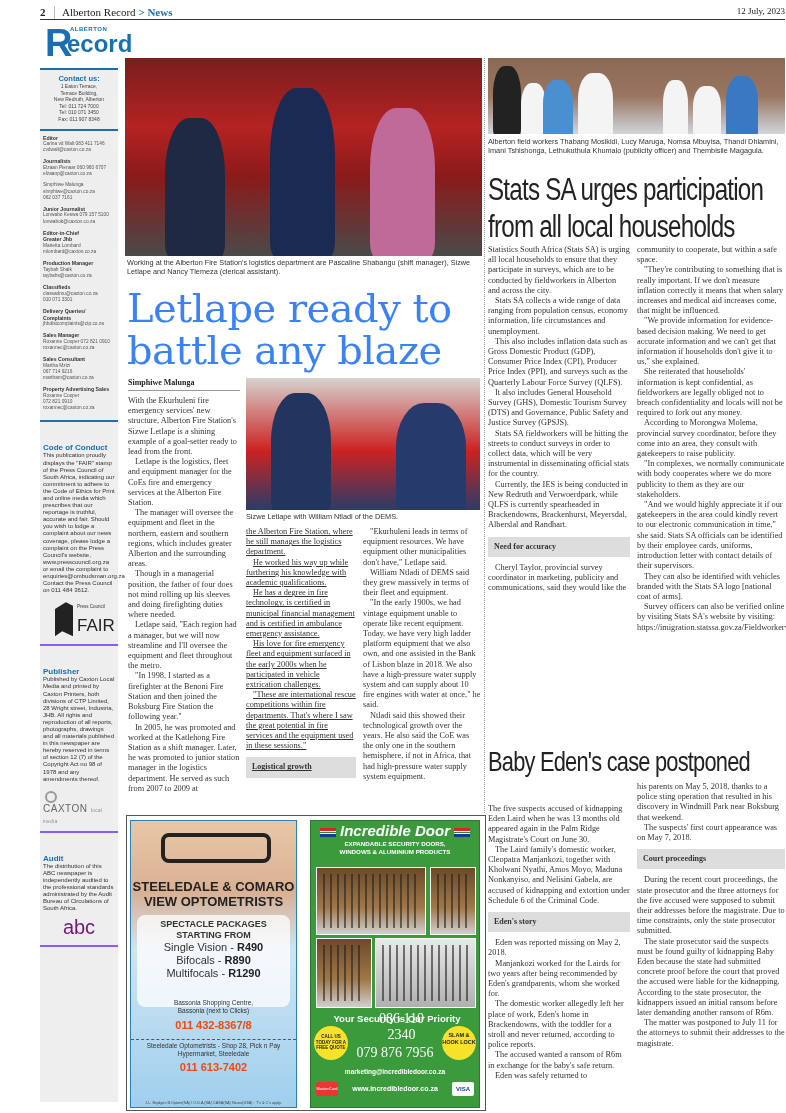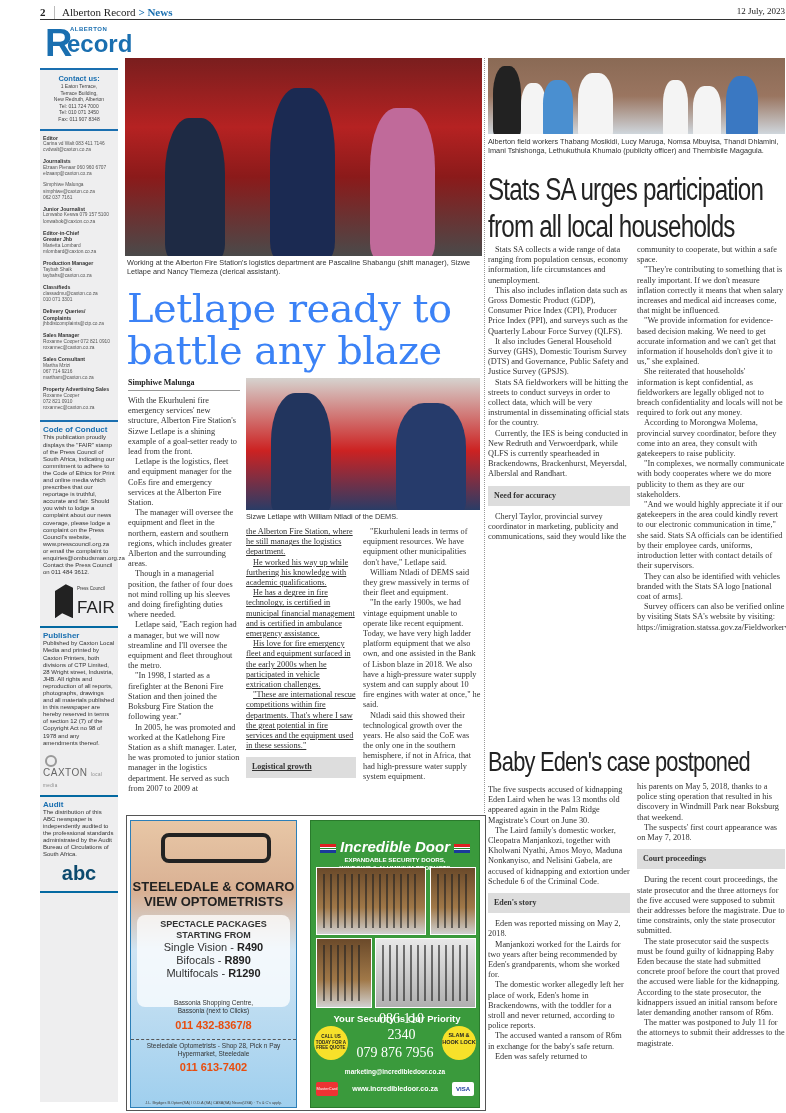--- a/index.html
+++ b/index.html
@@ -20,32 +20,32 @@
   .logo-r { position: absolute; left: 5px; top: 0; font-size: 38px; font-weight: bold; color: #1a6fb0; font-family: "Liberation Sans", sans-serif; line-height: 42px; }
   .logo-small { position: absolute; left: 30px; top: 4px; font-size: 6px; font-weight: bold; color: #1a6fb0; letter-spacing: .5px; }
   .logo-ecord { position: absolute; left: 27px; top: 8px; font-size: 24px; font-weight: bold; color: #1a6fb0; line-height: 28px; }
   .contact { text-align: center; padding: 4px 2px 6px; border-bottom: 2px solid #1a6fb0; }
   .contact-title { color: #1a6fb0; font-weight: bold; font-size: 7.5px; }
   .contact p { font-size: 5px; line-height: 6.6px; color: #444; }
   .staff { padding: 4px 3px; border-bottom: 2px solid #1a6fb0; }
   .staff-block { margin-bottom: 5px; }
   .staff-role { font-size: 5.2px; font-weight: bold; color: #333; line-height: 6.5px; }
   .staff-line { font-size: 4.8px; color: #555; line-height: 6.2px; }
-  .box { padding: 3px 3px 6px; border-bottom: 2px solid #0369a1; }
+  .box { padding: 3px 3px 6px; border-bottom: 2px solid #8b5cf6; margin-top: 18px; }
   .box-title { color: #1a6fb0; font-weight: bold; font-size: 8px; line-height: 9px; }
   .box-text { font-size: 6px; line-height: 7.1px; color: #333; }
   .fair { margin: 8px 0 0 12px; height: 36px; position: relative; padding-left: 44px; }
   .fair-mark { position: absolute; left: 0; top: 0; width: 18px; height: 34px; background: #222; clip-path: polygon(0 20%, 60% 0, 100% 10%, 100% 100%, 40% 85%, 0 100%); }
   .fair-small { position: absolute; left: 22px; top: 2px; font-size: 4.5px; line-height: 5.2px; color: #333; }
   .fair-big { position: absolute; left: 22px; top: 14px; font-size: 17px; color: #222; }
   .caxton { margin-top: 8px; }
   .caxton-icon { width: 12px; height: 12px; border: 2px solid #999; border-radius: 50%; margin-left: 2px; }
   .caxton-text { font-size: 10px; color: #666; letter-spacing: .5px; }
   .caxton-text small { font-size: 4.5px; color: #888; }
-  .abc { text-align: center; font-size: 20px; font-weight: bold; color: #0c4a6e; margin-top: 4px; font-family: "Liberation Sans", sans-serif; }
+  .abc { text-align: center; font-size: 20px; font-weight: normal; color: #701a75; margin-top: 4px; font-family: "Liberation Sans", sans-serif; }
 
   
   .photo { position: absolute; overflow: hidden; }
   .photo-fire { left: 125px; top: 58px; width: 357px; height: 198px; background: linear-gradient(180deg,#7a1e1e 0%,#b52222 35%,#8b1a1a 60%,#4a4a4a 100%); }
   .photo-stats { left: 488px; top: 58px; width: 297px; height: 76px; background: linear-gradient(180deg,#8a6a55 0%,#9a7560 50%,#cfd6dc 100%); }
   .photo-ntladi { left: 246px; top: 378px; width: 234px; height: 132px; background: linear-gradient(180deg,#d6d3cf 0%,#c22 55%,#2a3c66 100%); }
   .person { position: absolute; border-radius: 40% 40% 10% 10%; }
 
   .caption { position: absolute; font-family: "Liberation Sans", sans-serif; font-size: 7.3px; line-height: 9px; color: #333; }
 
@@ -69,21 +69,21 @@
   .opto-title { position: absolute; top: 58px; left: 0; right: 0; font-size: 13px; font-weight: bold; line-height: 15px; color: #222; }
   .opto-box { position: absolute; top: 94px; left: 6px; right: 6px; height: 92px; background: rgba(255,255,255,.75); border-radius: 8px; }
   .opto-pkg { font-size: 9px; font-weight: bold; line-height: 11px; margin-top: 4px; color: #333; }
   .opto-price { font-size: 11px; line-height: 13px; color: #333; }
   .opto-price b { color: #222; }
   .opto-loc { position: absolute; left: 0; right: 0; font-size: 6.5px; line-height: 8px; color: #333; }
   .opto-phone { position: absolute; left: 0; right: 0; font-size: 11px; font-weight: bold; color: #e84d0e; }
   .opto-fine { position: absolute; left: 0; right: 0; bottom: 2px; font-size: 3.8px; color: #444; }
 
   .ad-door { position: absolute; left: 310px; top: 820px; width: 170px; height: 288px; background: #3a9a3c; border: 1px solid #2a7a2c; font-family: "Liberation Sans", sans-serif; text-align: center; color: #fff; overflow: hidden; }
-  .door-title { font-size: 15px; font-weight: bold; font-style: italic; line-height: 18px; margin-top: 17px; }
+  .door-title { font-size: 15px; font-weight: bold; font-style: italic; line-height: 18px; margin-top: 1px; }
   .door-sub { font-size: 6.2px; font-weight: bold; line-height: 8px; }
   .door-img { position: absolute; background: linear-gradient(180deg,#6b4a2a,#a07848 60%,#d0d0d0); border: 1px solid #fff; }
   .door-grille { position: absolute; inset: 6px; background: repeating-linear-gradient(90deg,#222 0 2px,transparent 2px 7px); opacity: .6; }
   .door-priority { position: absolute; top: 192px; left: 4px; right: 0; font-size: 9.5px; font-weight: bold; }
   .door-call { position: absolute; left: 3px; top: 205px; width: 34px; height: 34px; border-radius: 50%; background: #f7e12a; color: #222; font-size: 4.5px; font-weight: bold; line-height: 5.5px; padding-top: 8px; }
   .door-slam { position: absolute; right: 3px; top: 205px; width: 34px; height: 34px; border-radius: 50%; background: #f7e12a; color: #222; font-size: 5.5px; font-weight: bold; line-height: 7px; padding-top: 6px; }
   .door-phone { position: absolute; left: 40px; right: 40px; font-family: "Liberation Serif", serif; font-size: 14px; line-height: 16px; }
   .door-email { position: absolute; top: 247px; left: 0; right: 0; font-size: 6.5px; font-weight: bold; }
   .door-web { position: absolute; top: 264px; left: 0; right: 0; font-size: 7px; font-weight: bold; }
   .door-card { position: absolute; top: 261px; width: 22px; height: 14px; border-radius: 2px; font-size: 4px; line-height: 14px; }
@@ -245,20 +245,21 @@
   <div class="person" style="left:55px;top:22px;width:30px;height:58px;background:#4a8fd0;"></div>
   <div class="person" style="left:90px;top:15px;width:35px;height:65px;background:#f4f4f4;"></div>
   <div class="person" style="left:175px;top:22px;width:25px;height:58px;background:#f4f4f4;"></div>
   <div class="person" style="left:205px;top:28px;width:28px;height:52px;background:#f4f4f4;"></div>
   <div class="person" style="left:238px;top:18px;width:32px;height:62px;background:#3a78c2;"></div>
 </div>
 <div class="caption" style="left:488px;top:137px;width:297px;">Alberton field workers Thabang Mosikidi, Lucy Maruga, Nomsa Mbuyisa, Thandi Dhlamini, Imani Tshishonga, Lethukuthula Khumalo (publicity officer) and Thembisile Magagula.</div>
 <div class="headline-sans headline-stats">Stats SA urges participation from all local households</div>
 
 <div class="col" style="left:488px;top:245px;width:142px;">
+  <p class="first">Statistics South Africa (Stats SA) is urging all local households to ensure that they participate in surveys, which are to be conducted by fieldworkers in Alberton and across the city.</p>
   <p>Stats SA collects a wide range of data ranging from population census, economy information, life circumstances and unemployment.</p>
   <p>This also includes inflation data such as Gross Domestic Product (GDP), Consumer Price Index (CPI), Producer Price Index (PPI), and surveys such as the Quarterly Labour Force Survey (QLFS).</p>
   <p>It also includes General Household Survey (GHS), Domestic Tourism Survey (DTS) and Governance, Public Safety and Justice Survey (GPSJS).</p>
   <p>Stats SA fieldworkers will be hitting the streets to conduct surveys in order to collect data, which will be very instrumental in disseminating official stats for the country.</p>
   <p>Currently, the IES is being conducted in New Redruth and Verwoerdpark, while QLFS is currently spearheaded in Brackendowns, Brackenhurst, Meyersdal, Alberslal and Randhart.</p>
   <div class="subhead">Need for accuracy</div>
   <p>Cheryl Taylor, provincial survey coordinator in marketing, publicity and communications, said they would like the</p>
 </div>
 <div class="col" style="left:637px;top:245px;width:148px;">
   <p class="first">community to cooperate, but within a safe space.</p>
@@ -266,21 +267,21 @@
   <p>"We provide information for evidence-based decision making. We need to get accurate information and we can't get that information if households don't give it to us," she explained.</p>
   <p>She reiterated that households' information is kept confidential, as fieldworkers are legally obliged not to breach confidentiality and locals will not be required to fork out any money.</p>
   <p>According to Morongwa Molema, provincial survey coordinator, before they come into an area, they consult with gatekeepers to raise publicity.</p>
   <p>"In complexes, we normally communicate with body cooperates where we do more publicity to them as they are our stakeholders.</p>
   <p>"And we would highly appreciate it if our gatekeepers in the area could kindly revert to our electronic communication in time," she said. Stats SA officials can be identified by their employee cards, uniforms, introduction letter with contact details of their supervisors.</p>
   <p>They can also be identified with vehicles branded with the Stats SA logo [national coat of arms].</p>
   <p>Survey officers can also be verified online by visiting Stats SA's website by visiting: https://imigration.statssa.gov.za/Fieldworkerverification/home.php</p>
 </div>
 
 <div class="headline-sans headline-eden">Baby Eden's case postponed</div>
-<div class="col" style="left:488px;top:785px;width:142px;">
+<div class="col" style="left:488px;top:804px;width:142px;">
   <p class="first">The five suspects accused of kidnapping Eden Laird when he was 13 months old appeared again in the Palm Ridge Magistrate's Court on June 30.</p>
   <p>The Laird family's domestic worker, Cleopatra Manjankozi, together with Kholwani Nyathi, Amos Moyo, Maduna Nonkanyiso, and Nelisini Gabela, are accused of kidnapping and extortion under Schedule 6 of the Criminal Code.</p>
   <div class="subhead">Eden's story</div>
   <p>Eden was reported missing on May 2, 2018.</p>
   <p>Manjankozi worked for the Lairds for two years after being recommended by Eden's grandparents, whom she worked for.</p>
   <p>The domestic worker allegedly left her place of work, Eden's home in Brackendowns, with the toddler for a stroll and never returned, according to police reports.</p>
   <p>The accused wanted a ransom of R6m in exchange for the baby's safe return.</p>
   <p>Eden was safely returned to</p>
 </div>
 <div class="col" style="left:637px;top:782px;width:148px;">

